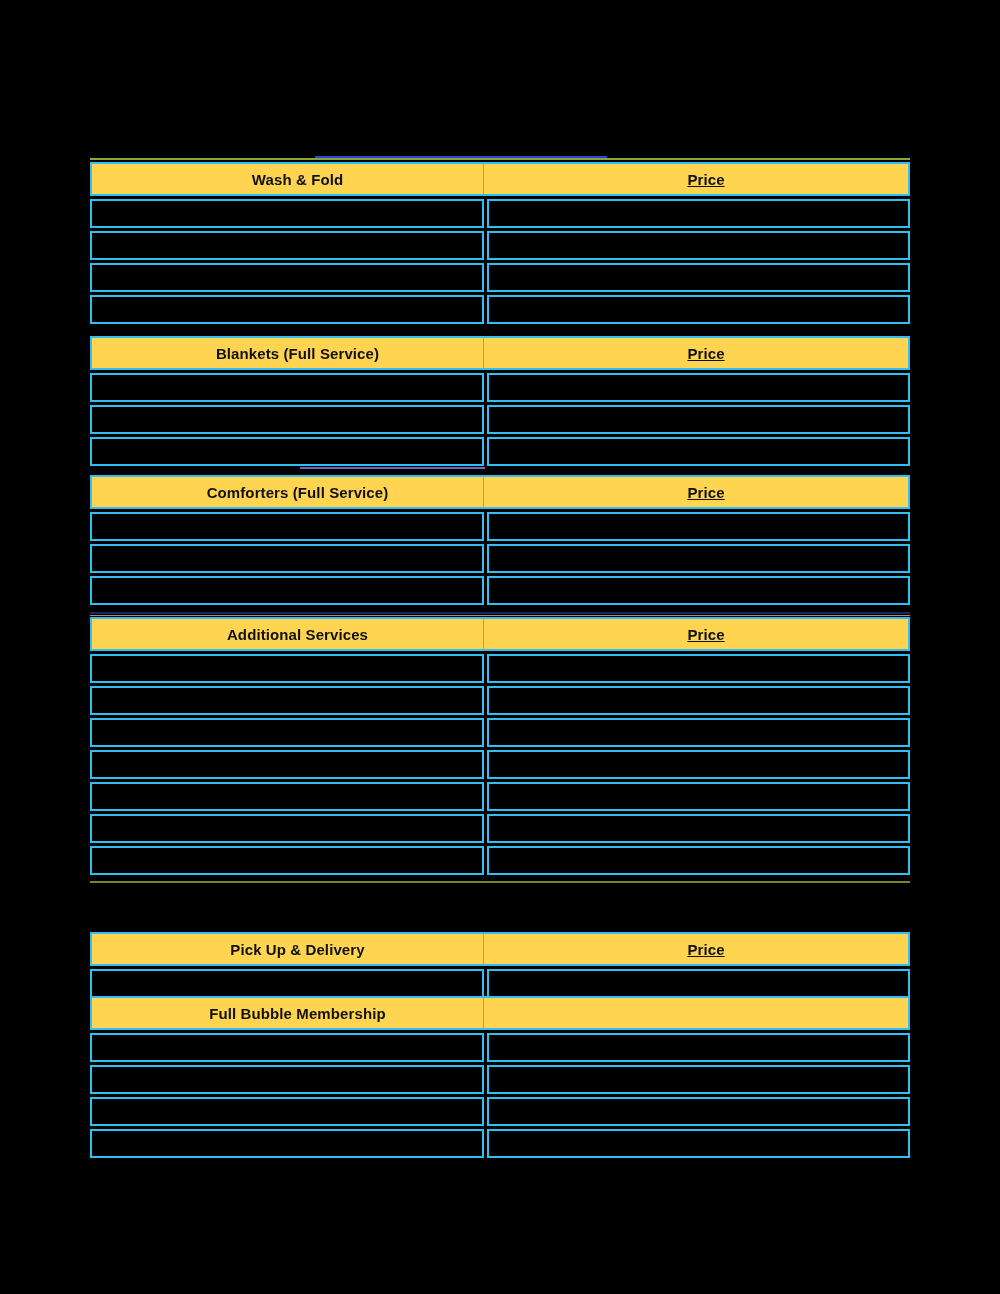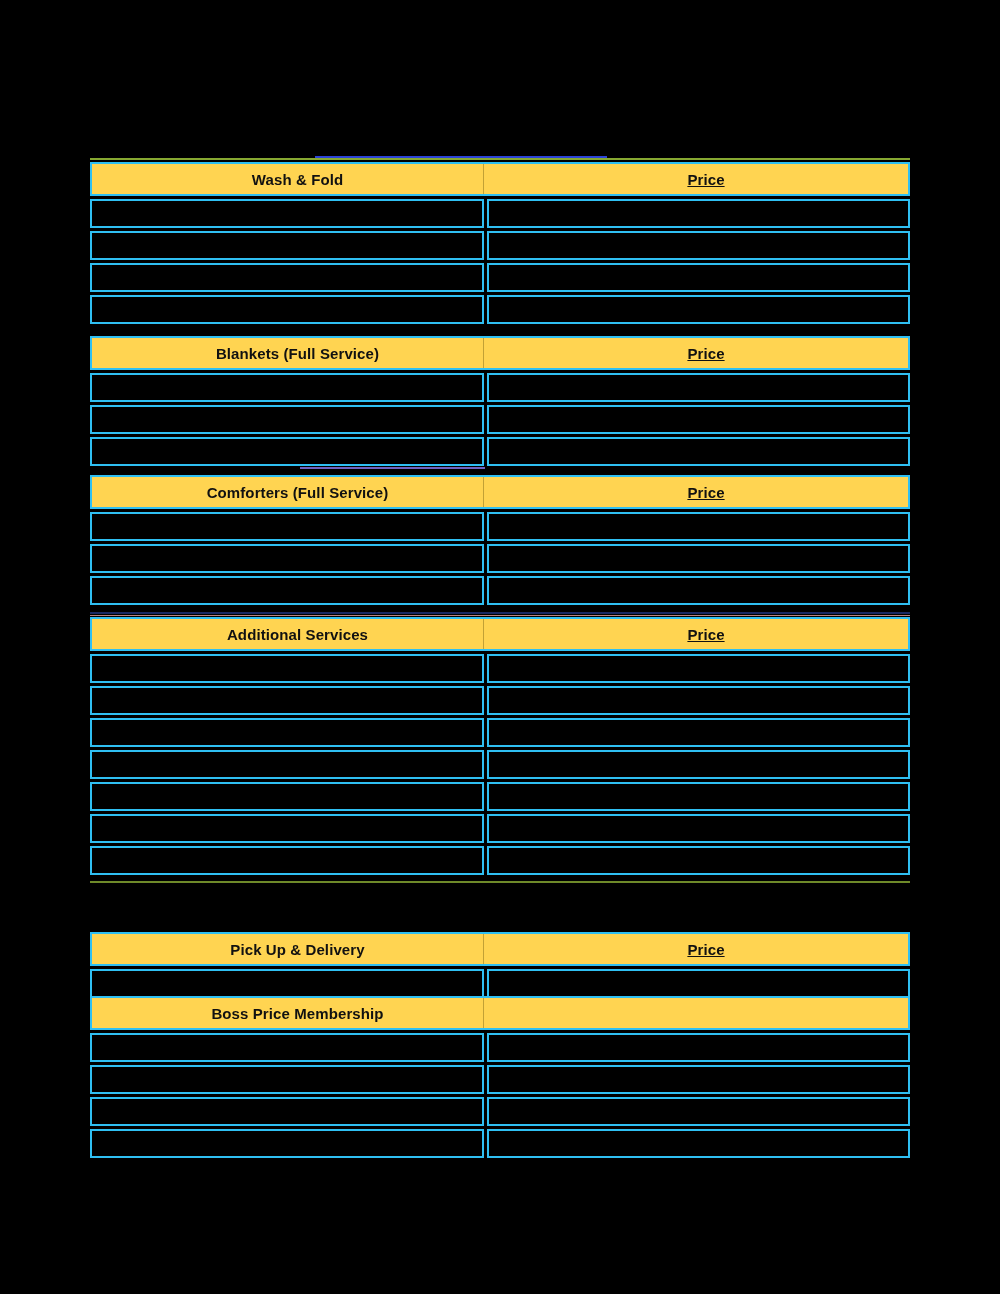--- a/index.html
+++ b/index.html
@@ -212,21 +212,21 @@
         </div>
         <div class="brow">
           <div class="bcell"></div>
           <div class="bcell"></div>
         </div>
       </div>
   </div>
 
   <div class="ptable t6">
     <div class="hrow">
-      <div class="hcell">Boss Price Membership</div>
+      <div class="hcell">Full Bubble Membership</div>
       <div class="hcell right"></div>
     </div>
     <div>
         <div class="brow">
           <div class="bcell"></div>
           <div class="bcell"></div>
         </div>
         <div class="brow">
           <div class="bcell"></div>
           <div class="bcell"></div>

